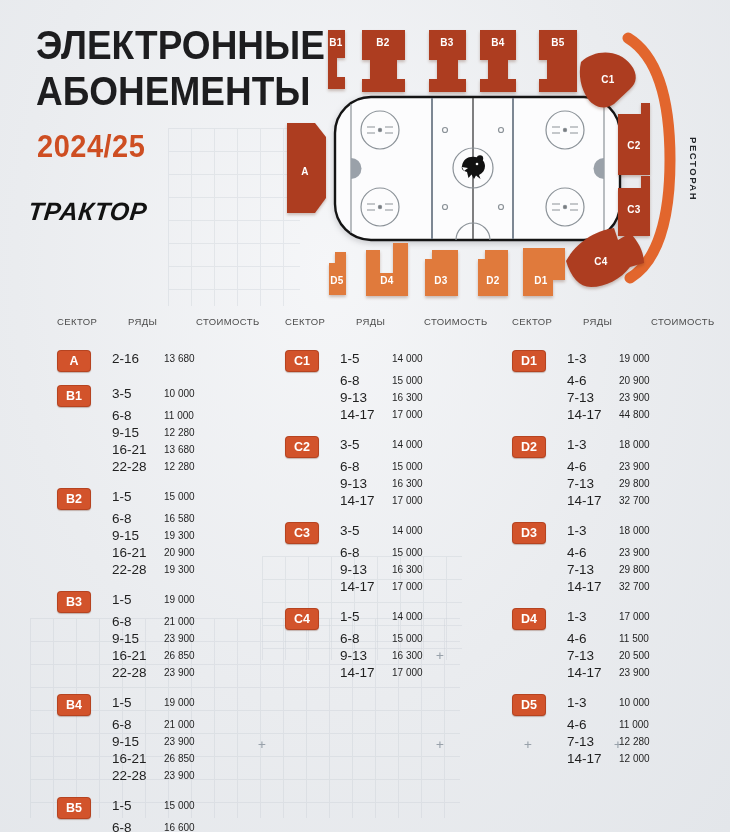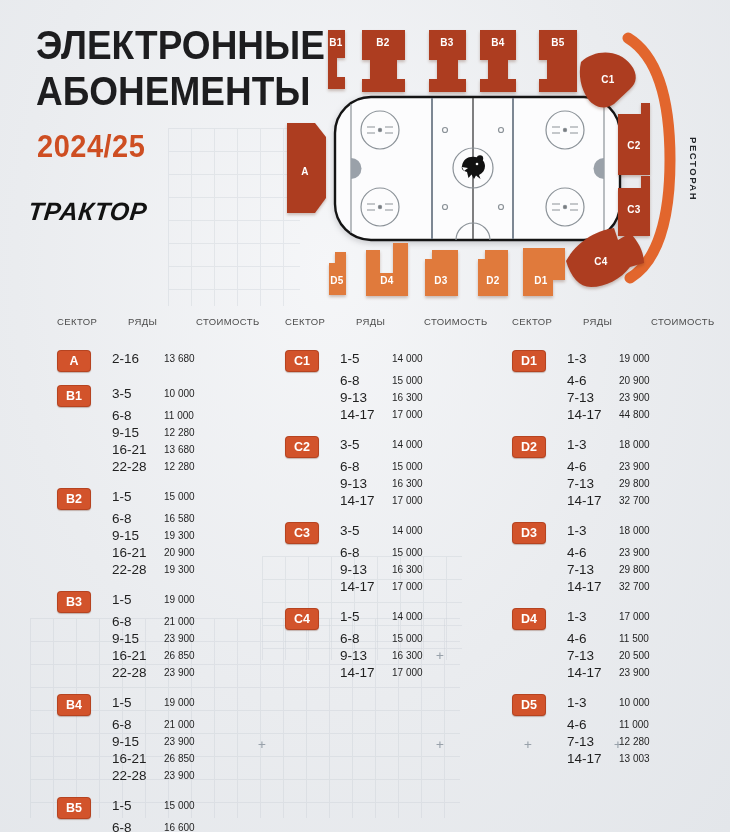--- a/index.html
+++ b/index.html
@@ -347,17 +347,17 @@
       </div>
       <div class="group">
         <span class="badge">D5</span>
         <span class="range">1-3</span>
         <span class="price">10 000</span>
         <span class="range">4-6</span>
         <span class="price">11 000</span>
         <span class="range">7-13</span>
         <span class="price">12 280</span>
         <span class="range">14-17</span>
-        <span class="price">13 003</span>
+        <span class="price">12 000</span>
       </div>
     </div>
 
 </div>
 
 </body></html>

